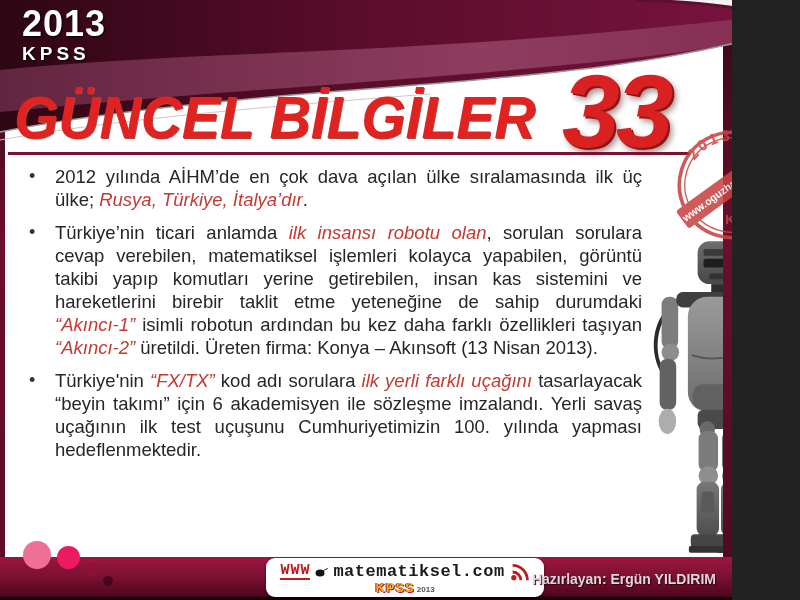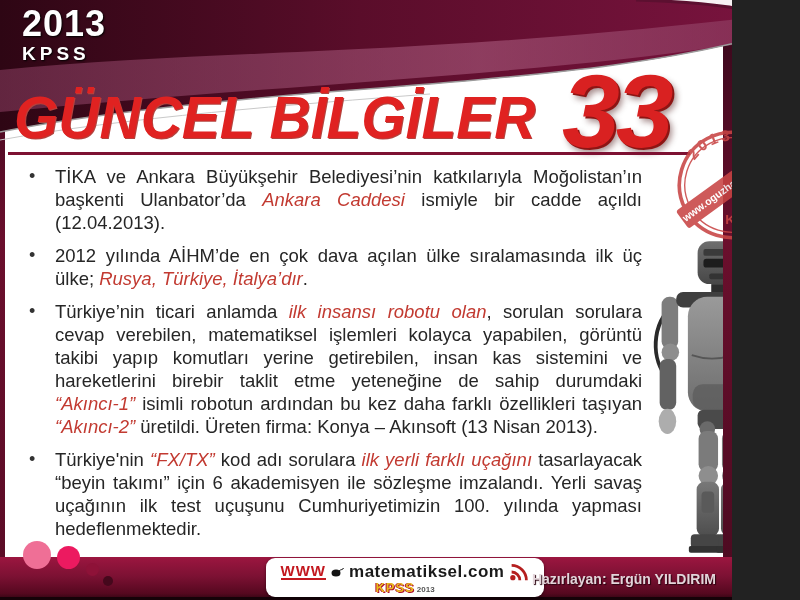--- a/index.html
+++ b/index.html
@@ -58,21 +58,21 @@
   #circle1{left:23px;top:541px;width:28px;height:28px;background:#ef6f96;}
   #circle2{left:57px;top:546px;width:23px;height:23px;background:#ec1a60;}
   #circle3{left:86px;top:563px;width:13px;height:13px;background:#8e1238;}
   #circle4{left:103px;top:576px;width:10px;height:10px;background:#45081c;}
 
   #footer-logo{
     position:absolute;left:266px;top:558px;width:278px;height:39px;z-index:7;
     background:#fff;border-radius:9px;box-shadow:0 1px 3px rgba(0,0,0,.5);
     display:flex;flex-direction:column;align-items:center;justify-content:center;padding:2px 6px 1px;
   }
-  .logo-row{display:flex;align-items:center;gap:5px;line-height:1;}
+  .logo-row{display:flex;align-items:center;gap:5px;line-height:1;font-family:Liberation Mono, monospace;}
   .logo-www{font-size:15px;font-weight:900;color:#c3181f;letter-spacing:1px;border-bottom:2px double #c3181f;}
   .logo-domain{font-size:17px;font-weight:900;color:#1a1a1a;letter-spacing:.5px;}
   .logo-sub{display:flex;align-items:baseline;gap:2px;margin-top:0px;line-height:1;}
   .logo-kpss{font-size:13px;font-weight:900;color:#e9b91c;text-shadow:1px 1px 0 #b01030,-1px 0 0 #b01030;letter-spacing:1px;}
   .logo-sub-year{font-size:8px;color:#555;font-weight:bold;}
   #credit{
     position:absolute;right:16px;bottom:13px;z-index:7;color:#e3d5da;
     font-size:14px;font-weight:bold;text-shadow:1px 1px 1px #2a0410;
   }
 </style>
@@ -133,21 +133,20 @@
       </text>
       <g transform="rotate(-8 65 65)">
         <rect x="-2" y="52" width="134" height="24" rx="3" fill="#c84444"></rect>
         <text x="65" y="68" font-family="Liberation Sans, sans-serif" font-size="11.5" font-weight="bold" fill="#ffffff" text-anchor="middle">www.oguzhanhoca.com</text>
       </g>
     </g>
   </svg>
 
   <div id="content">
     <ul class="bullets">
-        <li><span>TİKA ve Ankara Büyükşehir Belediyesi’nin katkılarıyla Moğolistan’ın başkenti Ulanbator’da </span><span class="seg-red">Ankara Caddesi</span><span> ismiyle bir cadde açıldı (12.04.2013).</span></li>
         <li><span>2012 yılında AİHM’de en çok dava açılan ülke sıralamasında ilk üç ülke; </span><span class="seg-red">Rusya,  Türkiye, İtalya’dır</span><span>.</span></li>
         <li><span>Türkiye’nin ticari anlamda </span><span class="seg-red">ilk insansı robotu olan</span><span>, sorulan sorulara cevap verebilen, matematiksel işlemleri kolayca yapabilen, görüntü takibi yapıp komutları yerine getirebilen, insan kas sistemini ve hareketlerini birebir taklit etme yeteneğine de sahip durumdaki </span><span class="seg-red">“Akıncı-1”</span><span> isimli robotun ardından bu kez daha farklı özellikleri taşıyan </span><span class="seg-red">“Akıncı-2”</span><span> üretildi. Üreten firma: Konya – Akınsoft (13 Nisan 2013).</span></li>
         <li><span>Türkiye'nin </span><span class="seg-red">“FX/TX”</span><span> kod adı sorulara </span><span class="seg-red">ilk yerli farklı uçağını</span><span> tasarlayacak “beyin takımı” için 6 akademisyen ile sözleşme imzalandı. Yerli savaş uçağının ilk test uçuşunu Cumhuriyetimizin 100. yılında yapması hedeflenmektedir.</span></li>
       </ul>
   </div>
 
   <svg id="robot" viewBox="0 0 150 330">
     <defs>
       <linearGradient id="gBody" x1="0" y1="0" x2="0" y2="1">
         <stop offset="0" stop-color="#9a9a9a"></stop>

